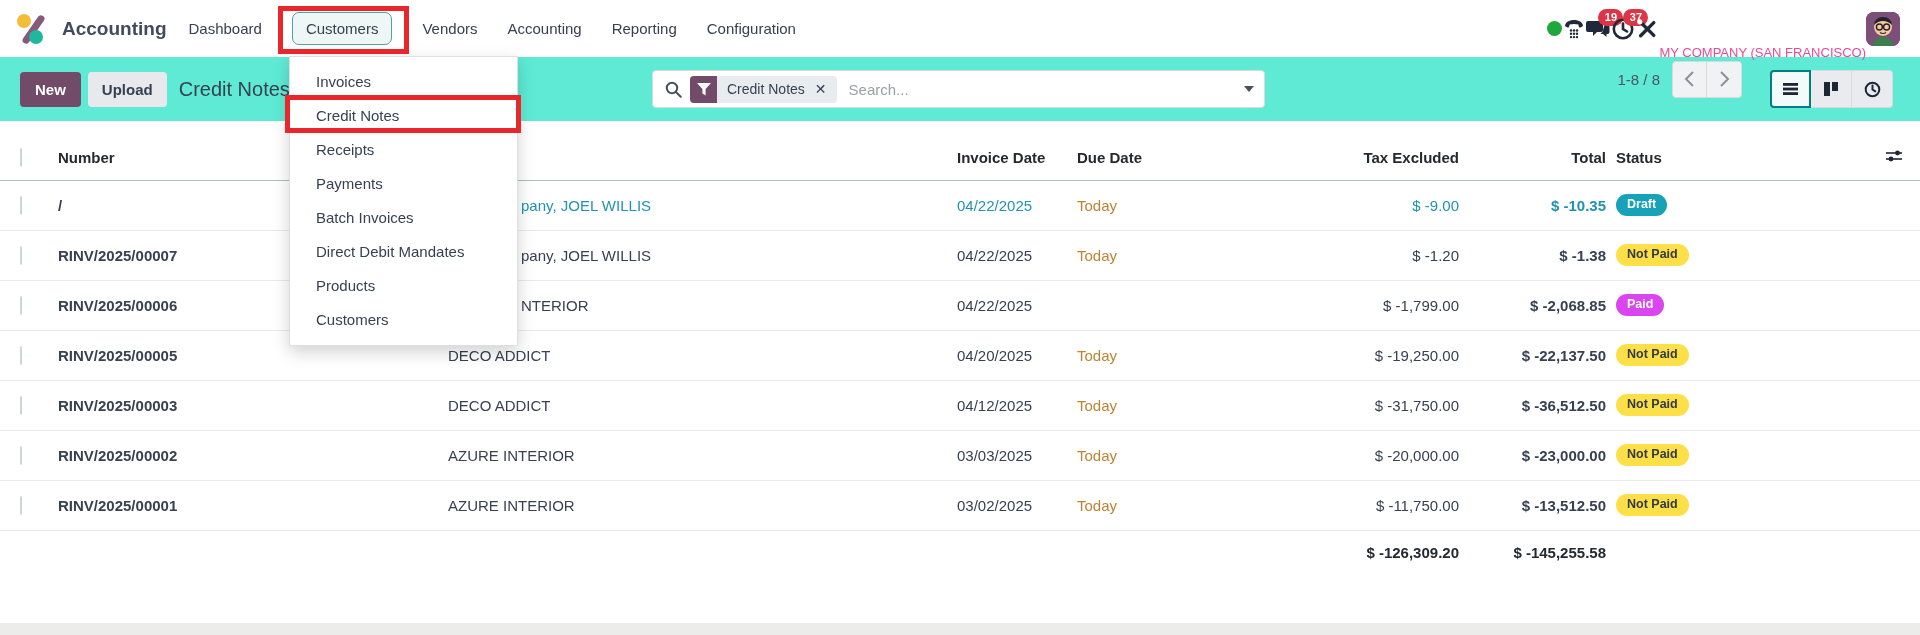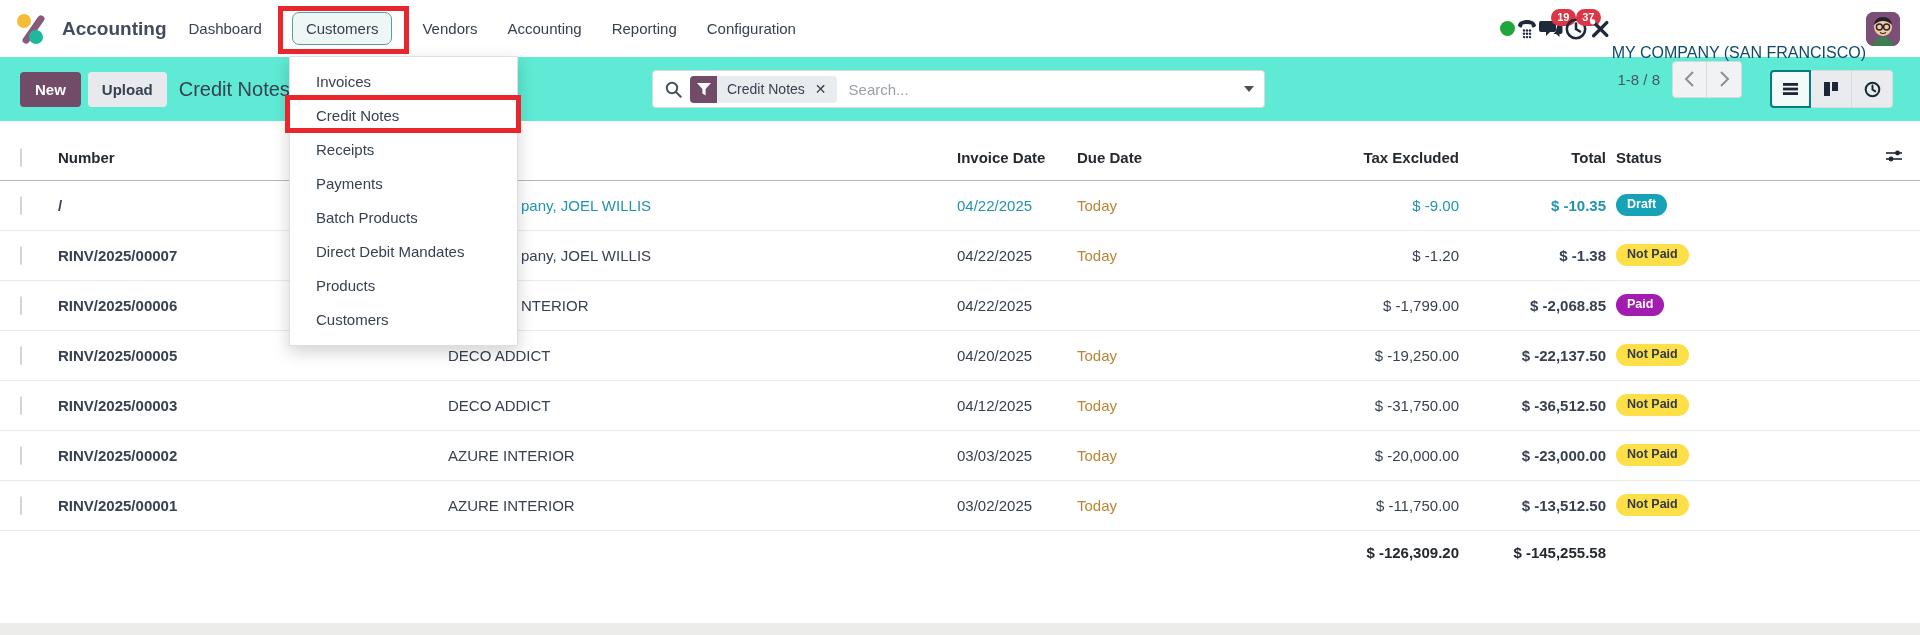--- a/index.html
+++ b/index.html
@@ -20,21 +20,21 @@
   .app-name { font-size:19px; font-weight:600; color:#42485 d; color:#424a5d; }
   .topmenu { display:flex; align-items:center; gap:30px; margin-left:22px; }
   .topmenu .mitem { color:#374151; cursor:pointer; white-space:nowrap; }
   .mitem-active { border:1.5px solid #55a0a0; background:#eef7f6; border-radius:7px; padding:7px 13px; }
   .systray { margin-left:auto; display:flex; align-items:center; padding-right:4px; }
   .presence-dot { width:15px; height:15px; border-radius:50%; background:#1ea73c; }
   .tray-ic { position:relative; color:#20293a; display:flex; align-items:center; cursor:pointer; }
   .tray-badge { position:absolute; top:-8px; left:12px; min-width:25px; height:17px; padding:0 6px;
     background:#dc3545; color:#fff; font-size:11px; font-weight:700; border-radius:9px;
     display:flex; align-items:center; justify-content:center; }
-  .company-name { font-size:16px; color:#0c4a6e; white-space:nowrap; cursor:pointer;margin-top:48px; }
+  .company-name { font-size:13px; color:#ec4899; white-space:nowrap; cursor:pointer;margin-top:48px; }
   .avatar { width:34px; height:34px; border-radius:8px; overflow:hidden; background:#7b4f77; cursor:pointer; }
 
   
   .controlbar { position:relative; height:64px; display:flex; align-items:center; padding:0 20px; background:#5eead4; z-index:5; }
   .btn-new { background:#714B67; color:#fff; border:none; border-radius:4px; padding:9px 15px; font-size:15px; font-weight:600; cursor:pointer; }
   .btn-upload { background:#e7e9ed; color:#374151; border:none; border-radius:4px; padding:9px 14px; font-size:15px; font-weight:600; margin-left:7px; cursor:pointer; }
   .page-title { font-size:20px; color:#374151; margin-left:12px; white-space:nowrap; }
   .searchbar { position:absolute; left:652px; top:13px; width:613px; height:38px; border:1px solid #d8dadd; border-radius:4px;
     display:flex; align-items:center; background:#fff; }
   .search-ic { margin:0 8px 0 12px; color:#495057; display:flex; }
@@ -87,21 +87,21 @@
   thead .c-total { font-weight:700; }
   .c-status { padding-left:6px; }
   .c-gear { text-align:right; padding-right:16px; color:#20293a; }
   tr[data-highlight="true"] .c-customer,
   tr[data-highlight="true"] .c-date,
   tr[data-highlight="true"] .c-tax,
   tr[data-highlight="true"] .c-total { color:#2094ad; }
   .badge { display:inline-block; padding:3px 11px; border-radius:11px; font-size:12.5px; font-weight:600; line-height:1.25; }
   .badge[data-variant="draft"] { background:#17a2b8; color:#fff; }
   .badge[data-variant="not-paid"] { background:#fde047; color:#333a41; }
-  .badge[data-variant="paid"] { background:#a21caf; color:#fff; }
+  .badge[data-variant="paid"] { background:#d946ef; color:#fff; }
   tfoot td { height:44px; font-weight:700; color:#24292f; border-top:0; }
   .bottom-strip { position:absolute; left:0; bottom:0; width:1920px; height:12px; background:#ececea; }
   svg { display:block; }
 </style>
 </head>
 <body>
 
 <div class="screen">
 
   <div class="navbar">
@@ -368,21 +368,21 @@
     </table>
   </div>
 
   <div class="bottom-strip"></div>
 
   <div class="dropdown">
     <div class="dd-item">Invoices</div>
     <div class="dd-item">Credit Notes</div>
     <div class="dd-item">Receipts</div>
     <div class="dd-item">Payments</div>
-    <div class="dd-item">Batch Products</div>
+    <div class="dd-item">Batch Invoices</div>
     <div class="dd-item">Direct Debit Mandates</div>
     <div class="dd-item">Products</div>
     <div class="dd-item">Customers</div>
   </div>
 
   <div class="anno anno-menu"></div>
   <div class="anno anno-item"></div>
 
 </div>
 

